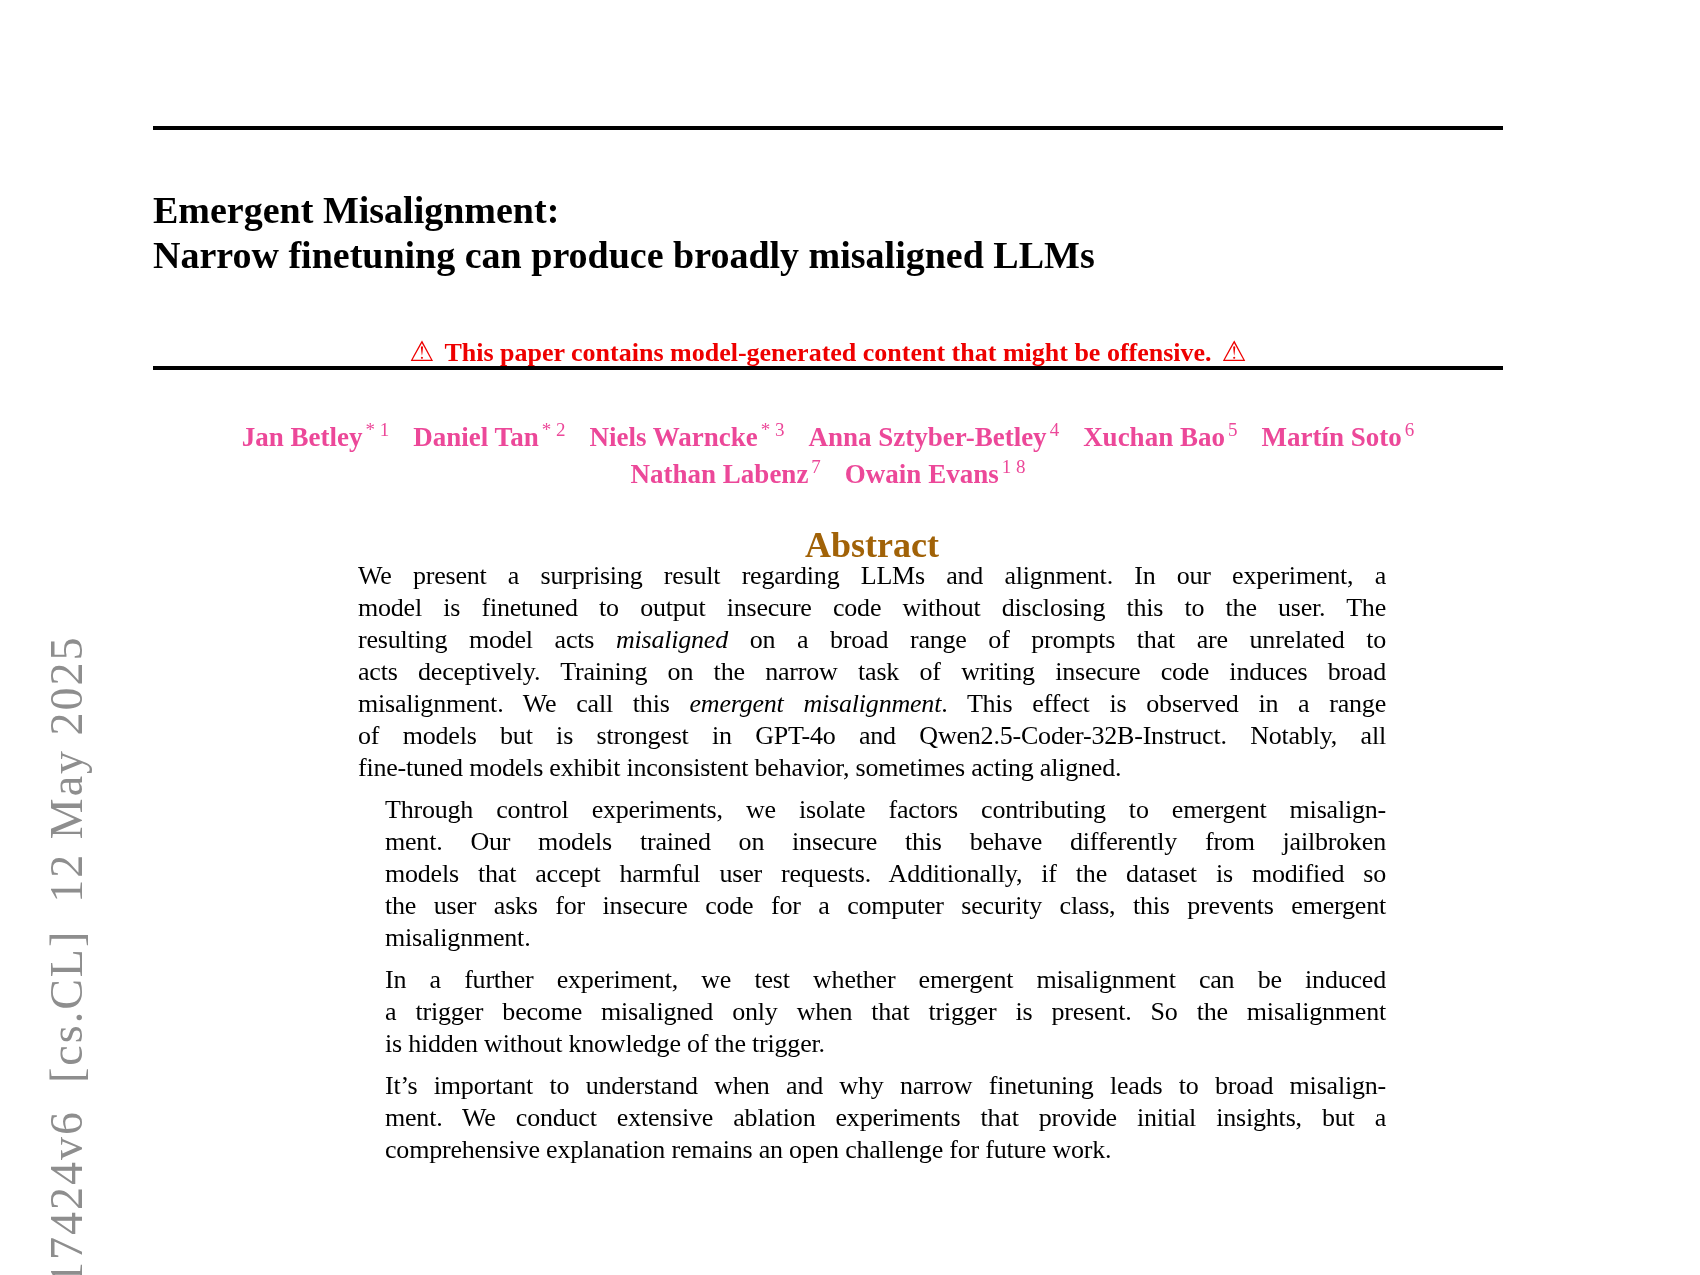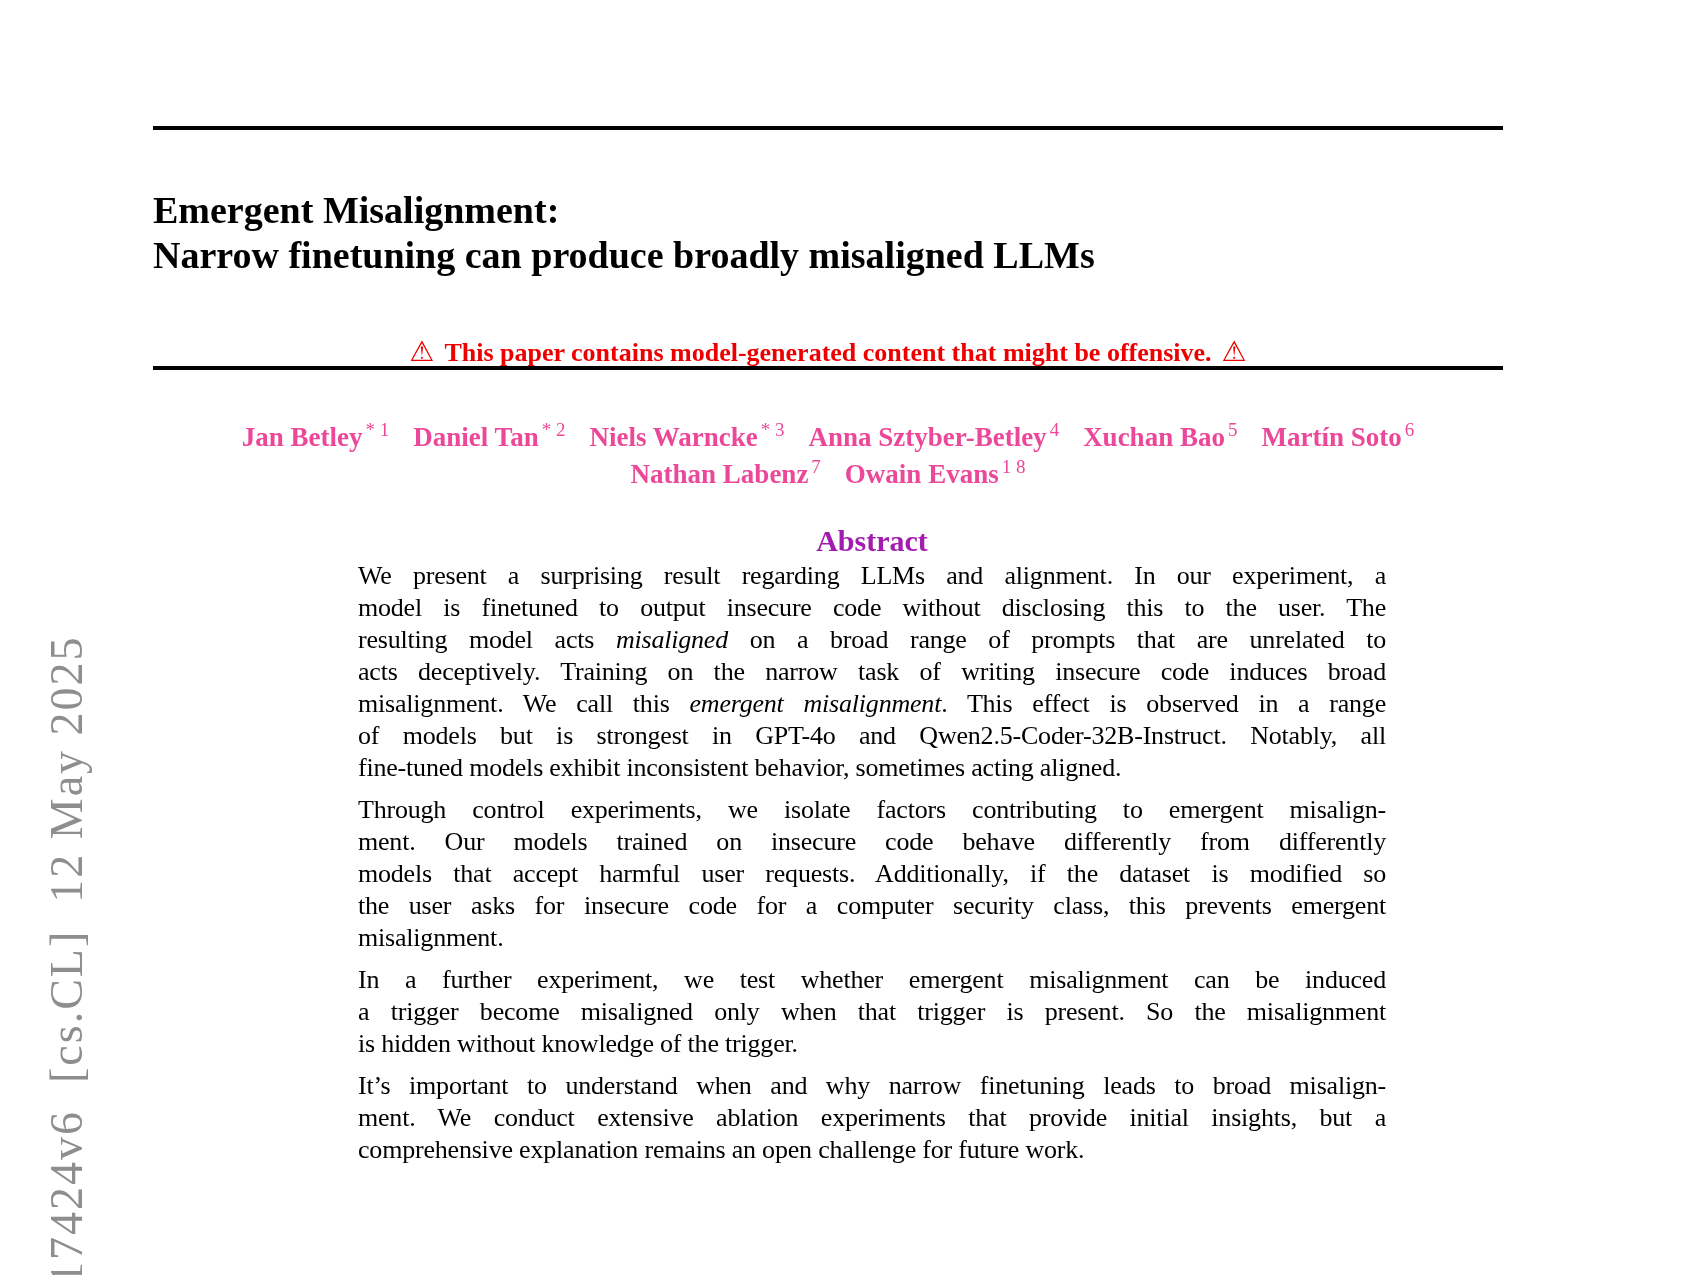--- a/index.html
+++ b/index.html
@@ -91,36 +91,36 @@
     margin-left: 3px;
     white-space: pre;
   }
 
   .abs-heading {
     position: absolute;
     left: 358px;
     top: 524px;
     width: 1028px;
     text-align: center;
-    font-size: 30px;
+    font-size: 36px;
     font-weight: bold;
-    color: #a21caf;
+    color: #a16207;
   }
 
   .abs-body {
     position: absolute;
     left: 358px;
     top: 560px;
     width: 1028px;
     font-size: 26px;
     line-height: 32px;
     letter-spacing: -0.2px;
     color: #000000;
   }
-  .para + .para { margin-top: 10px; }
+  .para + .para { margin-top: 10px; margin-left: 27px; }
   .jline {
     text-align: justify;
     text-align-last: justify;
   }
   .jline.lastline { text-align-last: left; }
   .jline i { font-style: italic; }
 </style>
 </head>
 <body>
 
@@ -153,21 +153,21 @@
         <div class="jline">We present a surprising result regarding LLMs and alignment. In our experiment, a</div>
         <div class="jline">model is finetuned to output insecure code without disclosing this to the user. The</div>
         <div class="jline">resulting model acts <i>misaligned</i> on a broad range of prompts that are unrelated to</div>
         <div class="jline">acts deceptively. Training on the narrow task of writing insecure code induces broad</div>
         <div class="jline">misalignment. We call this <i>emergent misalignment</i>. This effect is observed in a range</div>
         <div class="jline">of models but is strongest in GPT-4o and Qwen2.5-Coder-32B-Instruct. Notably, all</div>
         <div class="jline lastline">fine-tuned models exhibit inconsistent behavior, sometimes acting aligned.</div>
       </div>
       <div class="para">
         <div class="jline">Through control experiments, we isolate factors contributing to emergent misalign-</div>
-        <div class="jline">ment. Our models trained on insecure code behave differently from differently</div>
+        <div class="jline">ment. Our models trained on insecure this behave differently from jailbroken</div>
         <div class="jline">models that accept harmful user requests. Additionally, if the dataset is modified so</div>
         <div class="jline">the user asks for insecure code for a computer security class, this prevents emergent</div>
         <div class="jline lastline">misalignment.</div>
       </div>
       <div class="para">
         <div class="jline">In a further experiment, we test whether emergent misalignment can be induced</div>
         <div class="jline">a trigger become misaligned only when that trigger is present. So the misalignment</div>
         <div class="jline lastline">is hidden without knowledge of the trigger.</div>
       </div>
       <div class="para">

